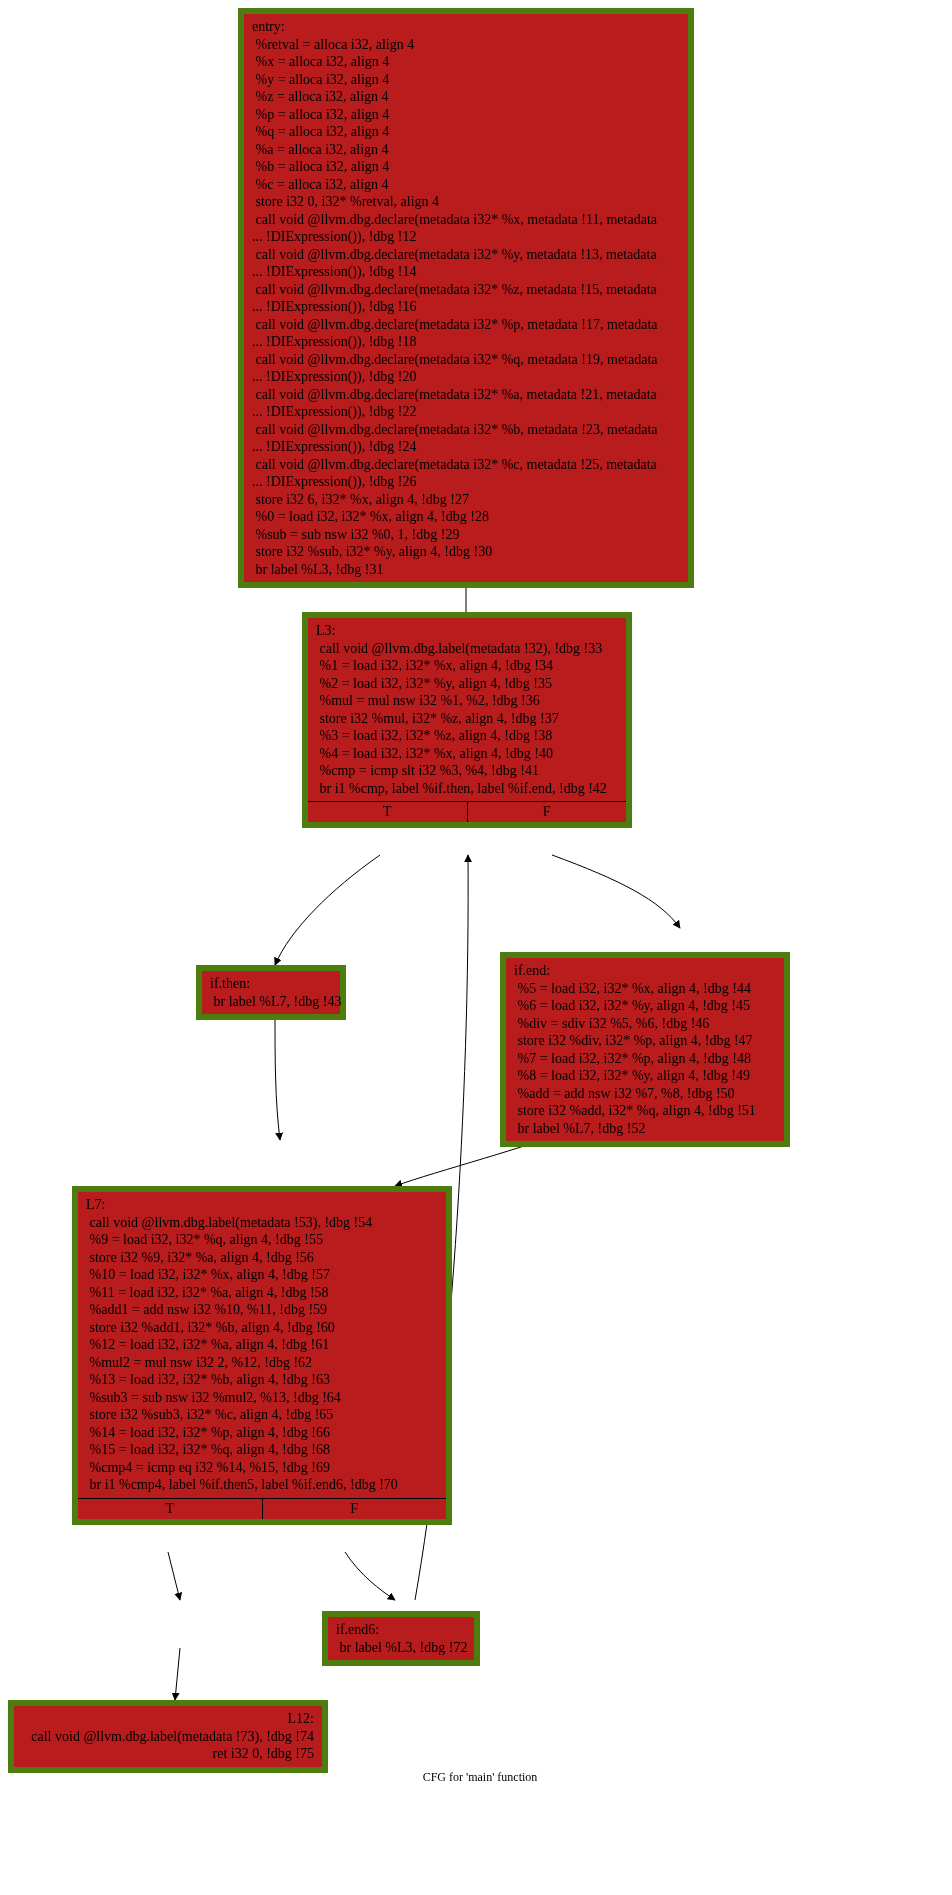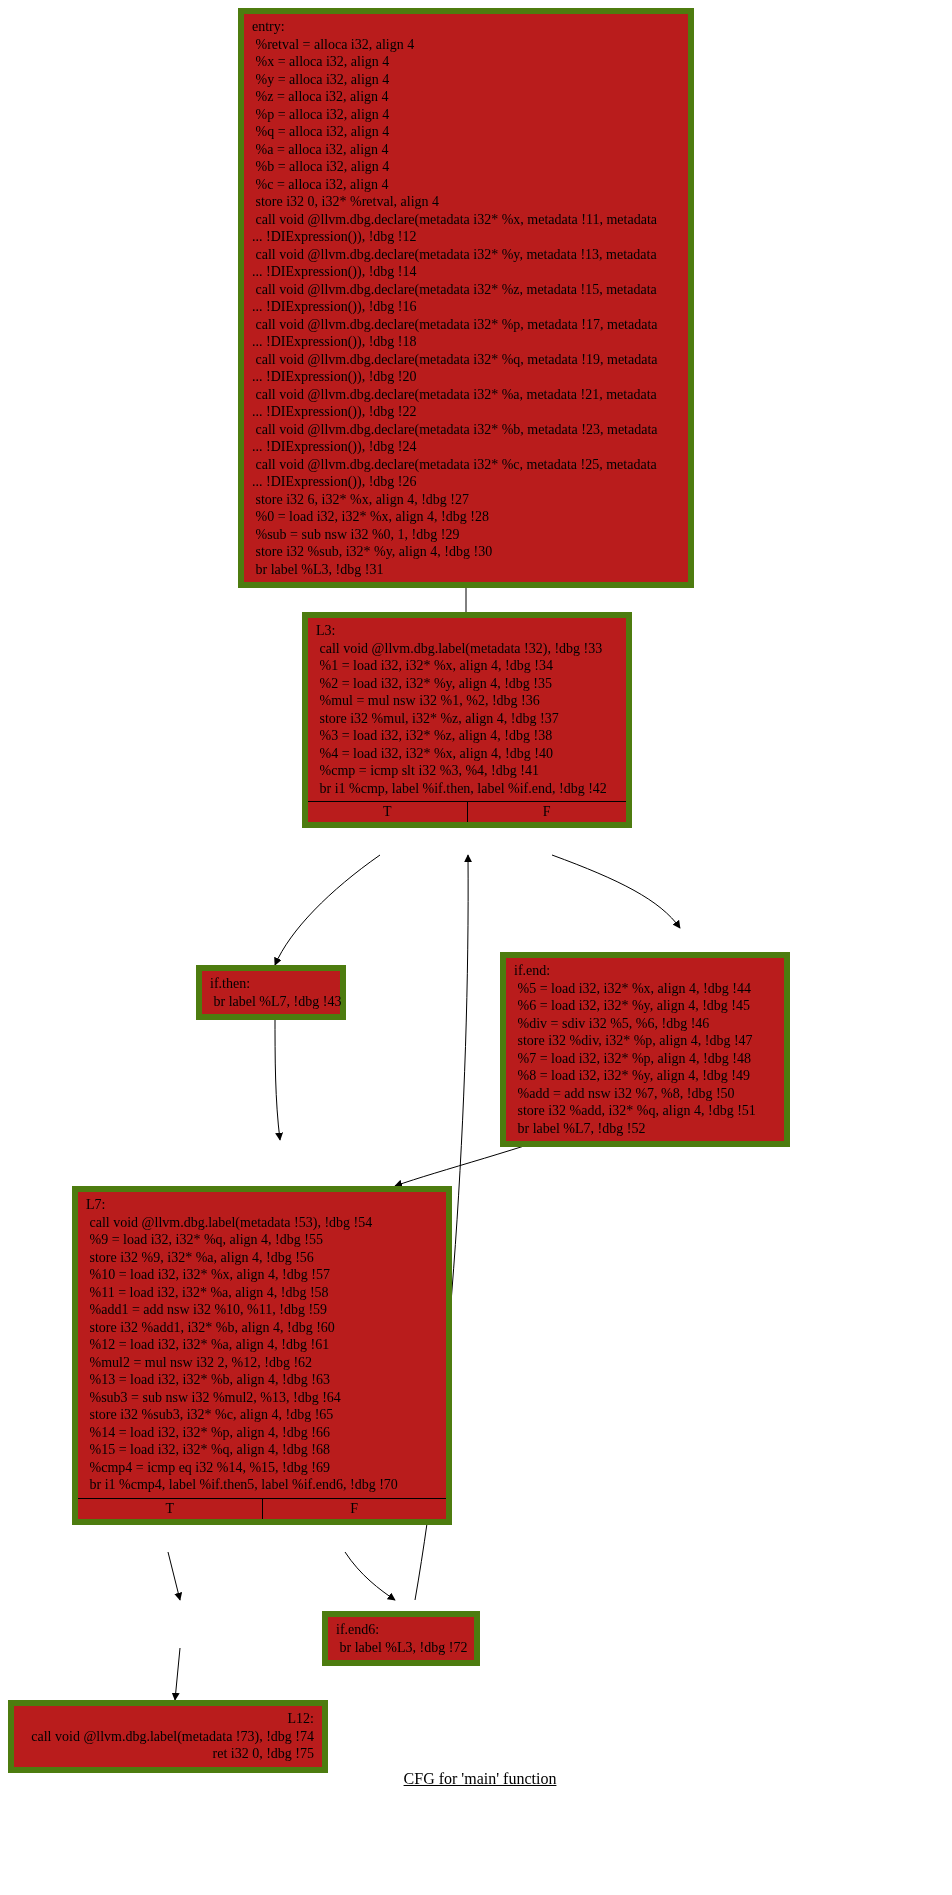--- a/index.html
+++ b/index.html
@@ -33,23 +33,22 @@
   .branch-cell {
     flex: 1;
     text-align: center;
     padding: 2px 0;
   }
   .branch-cell + .branch-cell {
     border-left: 1px solid #000;
   }
   .caption {
     position: absolute;
-    font-size: 16px;
+    font-size: 12px;
     text-align: center;
-    text-decoration: underline;
   }
   svg.edges {
     position: absolute;
     top: 0; left: 0;
     width: 952px;
     height: 1895px;
     pointer-events: none;
   }
 </style>
 </head>

